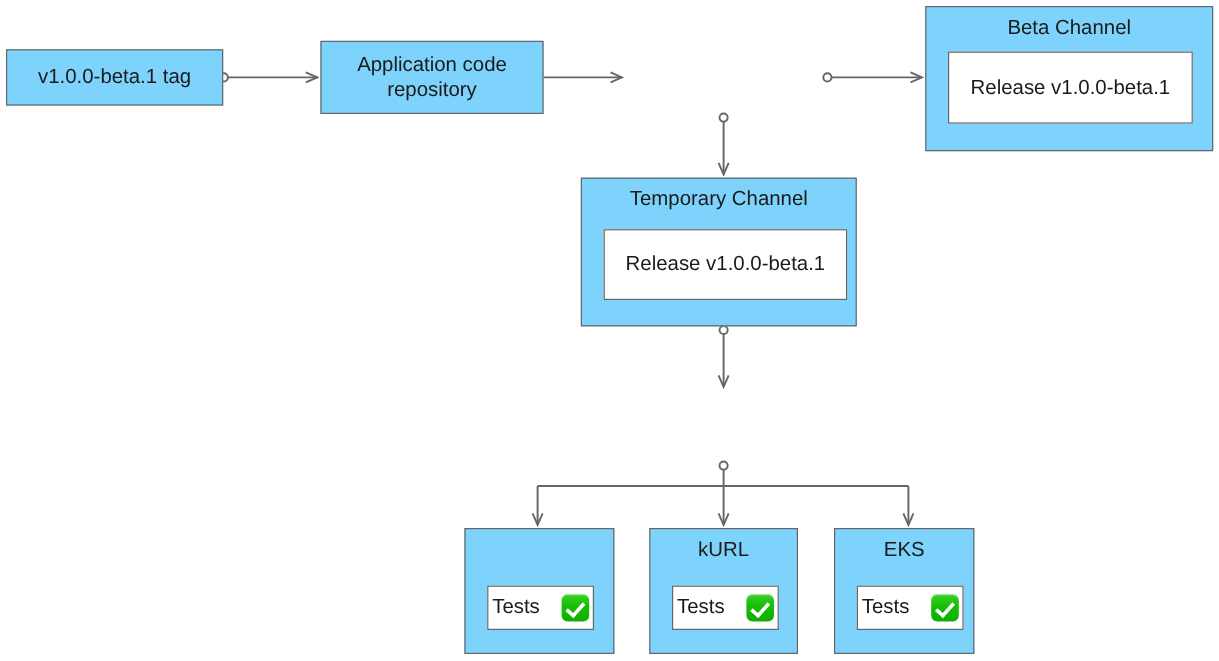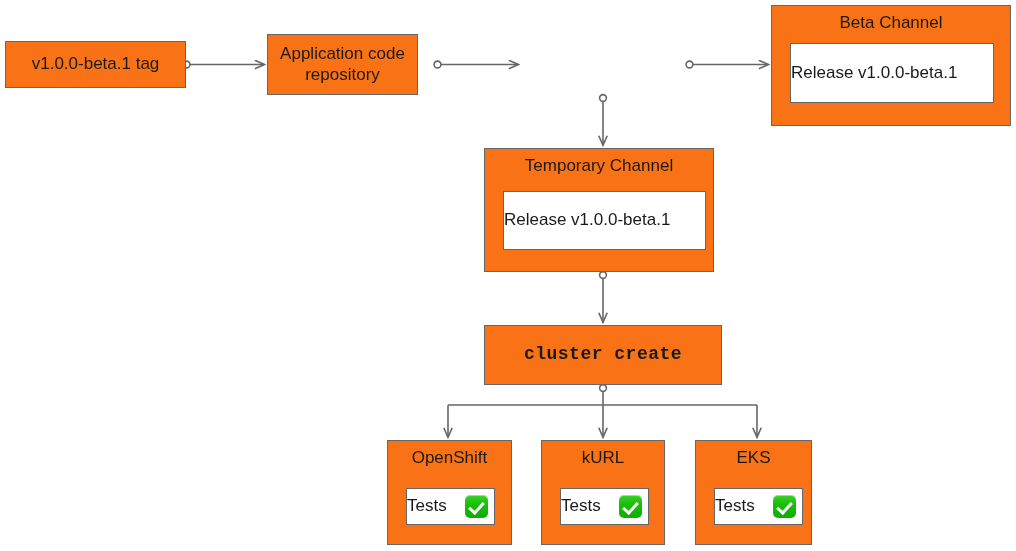--- a/index.html
+++ b/index.html
@@ -1,25 +1,25 @@
 <!DOCTYPE html>
 <html><head>
 <meta charset="utf-8">
 <style>
   html,body{margin:0;padding:0;background:#ffffff;}
   body{width:1016px;height:551px;overflow:hidden;font-family:"Liberation Sans",sans-serif;}
   #diagram{position:relative;width:1016px;height:551px;background:#fff;}
   svg#wires{position:absolute;left:0;top:0;width:1016px;height:551px;pointer-events:none;}
-  .node{position:absolute;box-sizing:border-box;border:1.6px solid #666666;background:#f97316;
+  .node{position:absolute;box-sizing:border-box;border:1.6px solid #666666;background:#7dd3fc;
         display:flex;align-items:center;justify-content:center;text-align:center;
         color:#1a1a1a;font-size:17px;line-height:1.22;}
   .node.group{display:block;}
   .group-title{position:absolute;left:0;right:0;top:7px;text-align:center;font-size:17px;color:#1a1a1a;}
   .inner{position:absolute;box-sizing:border-box;border:1.6px solid #666666;background:#ffffff;
-         display:flex;align-items:center;color:#1a1a1a;font-size:17px;}
+         display:flex;align-items:center;justify-content:center;color:#1a1a1a;font-size:17px;}
   .mono{font-family:"Liberation Mono","DejaVu Sans Mono",monospace;font-weight:bold;font-size:18px;letter-spacing:.5px;}
   .tests-row{display:flex;align-items:center;gap:18px;}
   .check{display:inline-block;width:23px;height:23px;border-radius:5px;
          background:linear-gradient(180deg,#3fd02e 0%,#16bf05 42%,#10ae03 100%);
          position:relative;box-shadow:inset 0 1px 0 rgba(255,255,255,.45);}
   .check:after{content:"";position:absolute;left:7px;top:3.5px;width:6px;height:12px;
          border:solid #ffffff;border-width:0 3px 3px 0;transform:rotate(42deg);}
 </style>
 </head>
 <body>
@@ -59,45 +59,41 @@
       <path d="M448,405 L448,437" marker-end="url(#openArrowDown)"></path>
       <path d="M603,405 L603,437" marker-end="url(#openArrowDown)"></path>
       <path d="M757,405 L757,437" marker-end="url(#openArrowDown)"></path>
     </g>
   </svg>
 
   <div class="node" style="left:5px;top:41px;width:181px;height:47px;">
     <span>v1.0.0-beta.1 tag</span>
   </div>
 
-  <div class="node" style="left:267px;top:34px;width:151px;height:61px;padding:0 10px;">
+  <div class="node" style="left:267px;top:34px;width:186px;height:61px;padding:0 10px;">
     <span>Application code repository</span>
   </div>
 
 
   <div class="node group" style="left:771px;top:5px;width:240px;height:121px;">
     <div class="group-title">Beta Channel</div>
     <div class="inner" style="left:18px;top:37px;width:204px;height:60px;">
       <span>Release v1.0.0-beta.1</span>
     </div>
   </div>
 
   <div class="node group" style="left:484px;top:148px;width:230px;height:124px;">
     <div class="group-title">Temporary Channel</div>
     <div class="inner" style="left:18px;top:42px;width:203px;height:59px;">
       <span>Release v1.0.0-beta.1</span>
     </div>
   </div>
 
-  <div class="node" style="left:484px;top:325px;width:238px;height:60px;">
-    <span class="mono">cluster create</span>
-  </div>
 
   <div class="node group" style="left:387px;top:440px;width:125px;height:105px;">
-    <div class="group-title">OpenShift</div>
     <div class="inner" style="left:18px;top:47px;width:89px;height:37px;">
       <span class="tests-row">
         <span>Tests</span>
         <span class="check"></span>
       </span>
     </div>
   </div>
 
   <div class="node group" style="left:541px;top:440px;width:124px;height:105px;">
     <div class="group-title">kURL</div>

